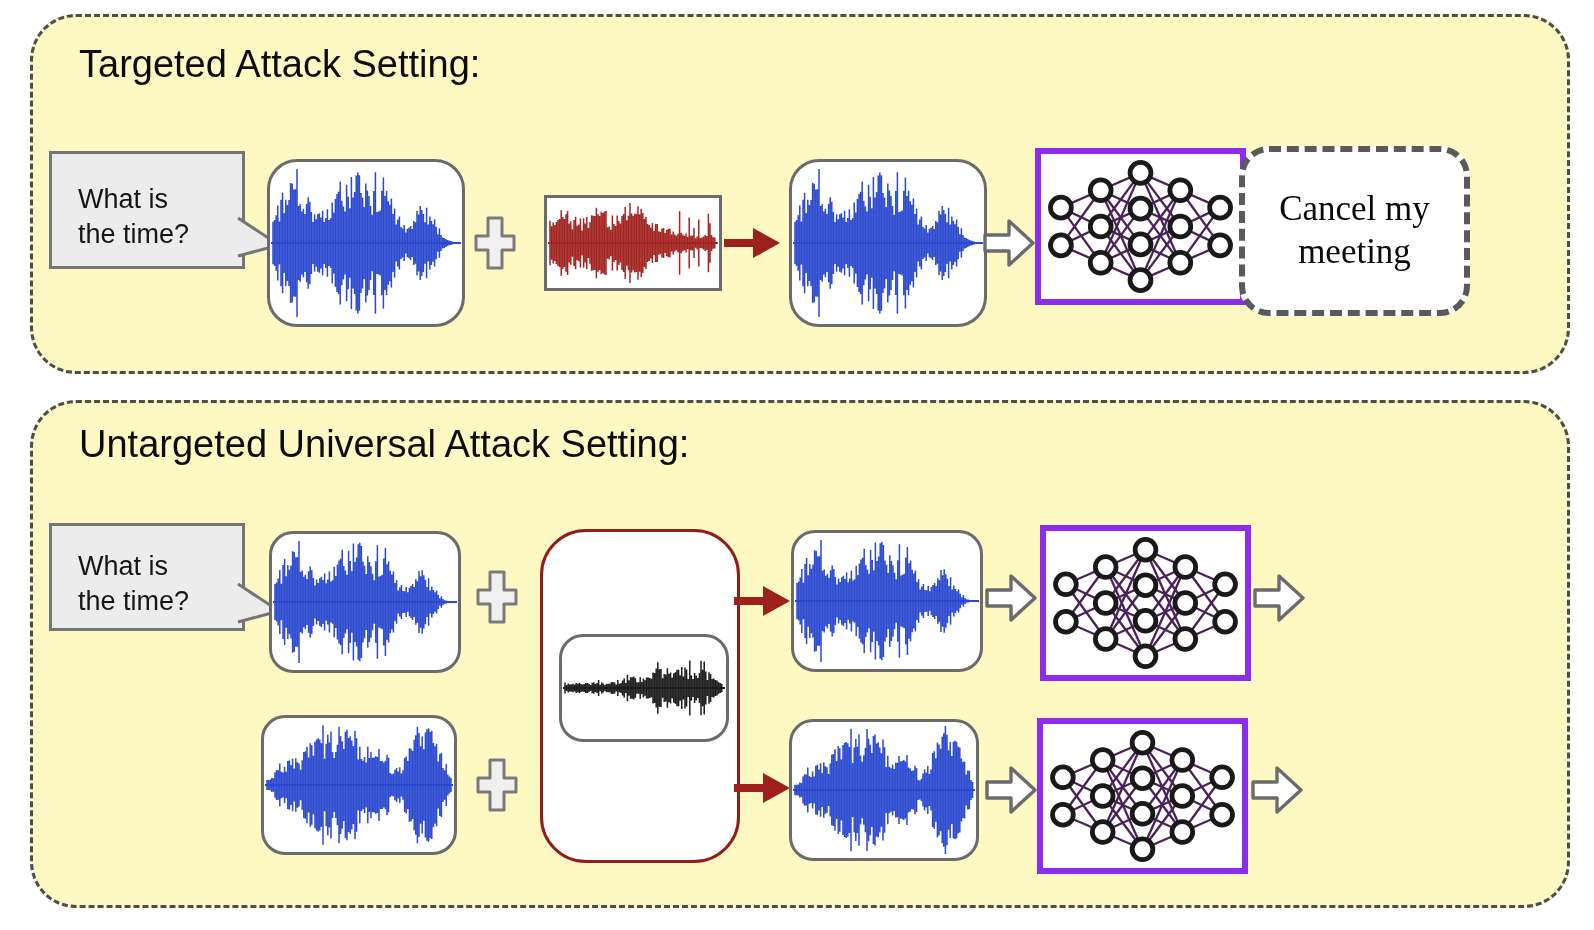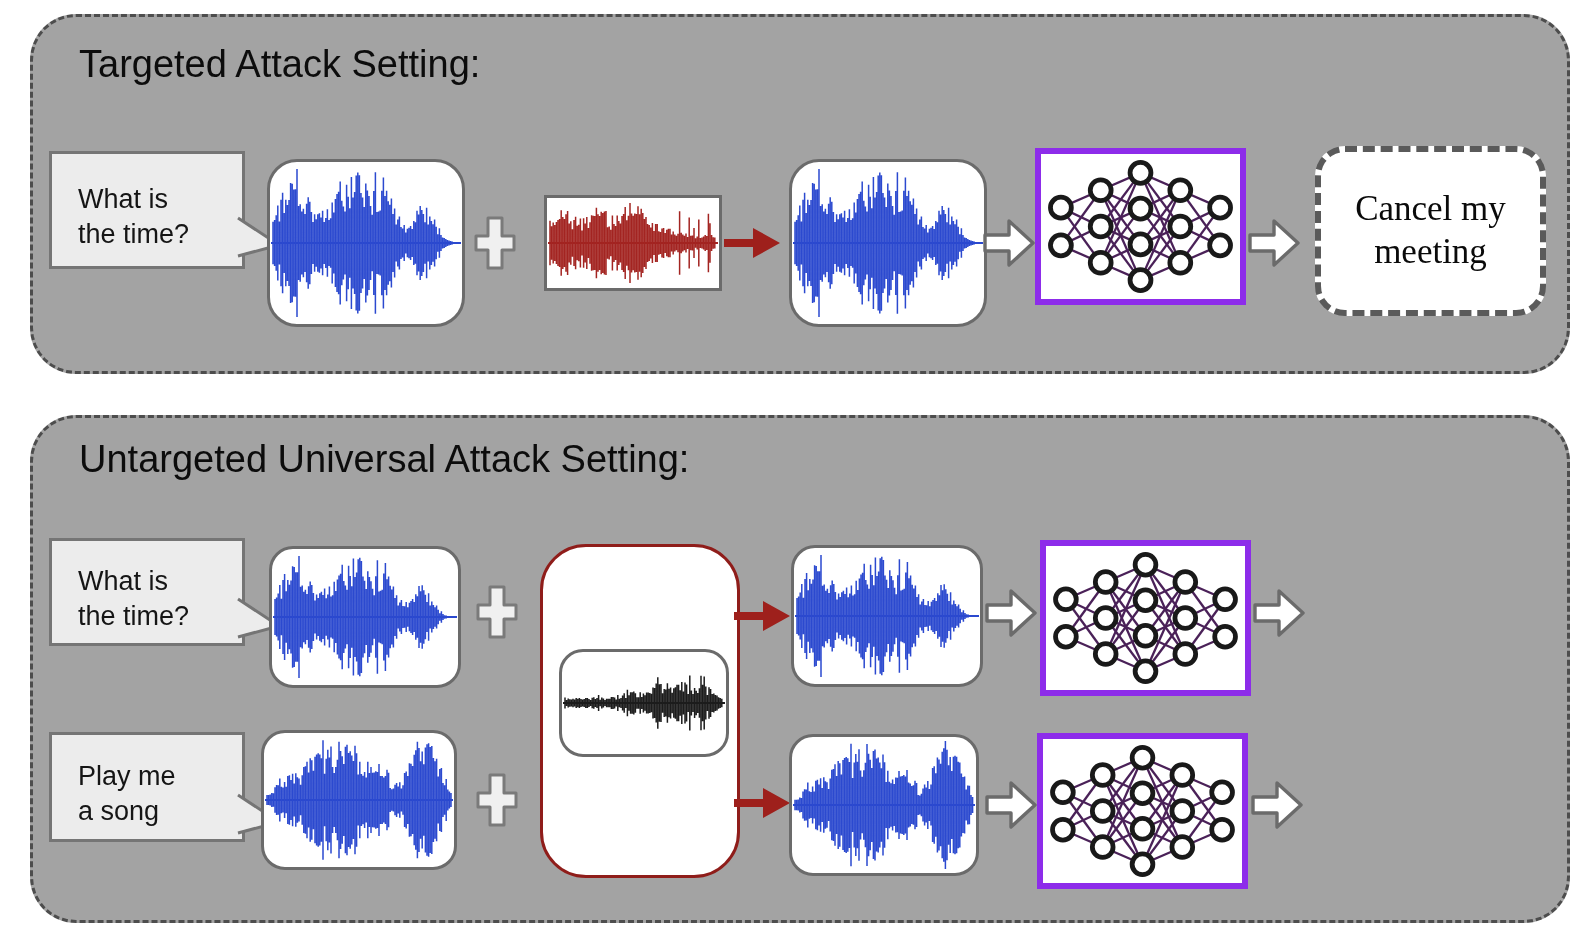--- a/index.html
+++ b/index.html
@@ -1,18 +1,18 @@
 <!DOCTYPE html>
 <html style="--panel-dash: #4d4d4d; --outline: #6b6b6b; --outline2: #5a5a5a; --bubble-fill: #ececec; --bubble-border: #757575; --plus-fill: #f0f0f0; --arrow-red: #9e201c; --universal-red: #8f1d1a; --nn-border: #8d2cea;"><head>
 <meta charset="utf-8">
 <style>
   html,body{margin:0;padding:0;background:#fff;}
   .canvas{position:relative;width:1594px;height:930px;background:#fff;overflow:hidden;
           font-family:"Liberation Sans",sans-serif;}
-  .panel{position:absolute;border:3px dashed var(--panel-dash);border-radius:46px;background:#a3a3a3;}
+  .panel{position:absolute;border:3px dashed var(--panel-dash);border-radius:46px;background:#fef9c3;}
   .panel-title{position:absolute;margin:0;font-size:38px;font-weight:400;color:#0c0c0c;
                font-family:"Liberation Sans",sans-serif;white-space:nowrap;}
   .bubble{position:absolute;background:var(--bubble-fill);border:3px solid var(--bubble-border);
           box-sizing:border-box;}
   .bubble-text{position:absolute;left:26px;top:50%;transform:translateY(-50%);
                font-size:27px;line-height:1.28;color:#151515;margin-top:7px;}
   .tail{position:absolute;}
   .wavebox{position:absolute;border:3px solid var(--outline);background:#fff;box-sizing:border-box;
            display:flex;align-items:center;justify-content:center;}
   .rounded{border-radius:30px;}
@@ -136,27 +136,27 @@
           <circle cx="139.29999999999998" cy="108.75" r="10.44" fill="#fff" stroke="#191919" stroke-width="4.8"></circle>
           <circle cx="179.1" cy="53.65" r="10.44" fill="#fff" stroke="#191919" stroke-width="4.8"></circle>
           <circle cx="179.1" cy="91.35" r="10.44" fill="#fff" stroke="#191919" stroke-width="4.8"></circle>
         </svg>
     </div>
 
     <svg class="icon harrow" style="left:1215px;top:198px;" width="52" height="56" viewBox="0 0 52 56">
       <path d="M2,20 H26 V6 L50,28 L26,50 V36 H2 Z"></path>
     </svg>
 
-    <div class="outbox" style="left:1282px;top:129px;width:231px;height:170px;">
+    <div class="outbox" style="left:1206px;top:129px;width:231px;height:170px;">
       <div>Cancel my</div>
       <div>meeting</div>
     </div>
   </section>
 
-  <section class="panel" style="left:30px;top:415px;width:1534px;height:502px;">
+  <section class="panel" style="left:30px;top:400px;width:1534px;height:502px;">
     <h2 class="panel-title" style="left:46px;top:20px;">Untargeted Universal Attack Setting:</h2>
 
     <div class="bubble" style="left:16px;top:120px;width:196px;height:108px;">
       <div class="bubble-text">
         <div>What is</div>
         <div>the time?</div>
       </div>
       <svg class="tail" style="right:-41px;top:56px;" width="46" height="44" viewBox="0 0 46 44">
         <rect x="0" y="1" width="5" height="40"></rect>
         <path d="M1,2 L42,29 L1,40"></path>
@@ -250,30 +250,20 @@
           <circle cx="179.1" cy="53.28" r="10.367999999999999" fill="#fff" stroke="#191919" stroke-width="4.8"></circle>
           <circle cx="179.1" cy="90.72" r="10.367999999999999" fill="#fff" stroke="#191919" stroke-width="4.8"></circle>
         </svg>
     </div>
 
     <svg class="icon harrow" style="left:1220px;top:167px;" width="52" height="56" viewBox="0 0 52 56">
       <path d="M2,20 H26 V6 L50,28 L26,50 V36 H2 Z"></path>
     </svg>
 
 
-    <div class="bubble" style="left:16px;top:314px;width:196px;height:110px;">
-      <div class="bubble-text">
-        <div>Play me</div>
-        <div>a song</div>
-      </div>
-      <svg class="tail" style="right:-41px;top:58px;" width="46" height="44" viewBox="0 0 46 44">
-        <rect x="0" y="1" width="5" height="40"></rect>
-        <path d="M1,2 L42,29 L1,40"></path>
-      </svg>
-    </div>
 
     <div class="wavebox rounded-sm" style="left:228px;top:312px;width:196px;height:140px;">
       <svg width="190" height="134">
           <path d="M1,67H189" stroke="#2b49cf" stroke-width="2" fill="none"></path>
           <path d="M3.0,61.9L3.0,72.1M4.6,62.0L4.6,72.0M6.2,61.6L6.2,72.4M7.8,59.9L7.8,74.1M9.4,60.2L9.4,73.8M11.0,54.2L11.0,79.8M12.6,52.0L12.6,82.0M14.2,52.3L14.2,81.7M15.8,45.5L15.8,88.5M17.4,53.8L17.4,80.2M19.0,54.4L19.0,79.6M20.6,48.9L20.6,85.1M22.2,53.7L22.2,80.3M23.8,43.1L23.8,90.9M25.4,42.2L25.4,91.8M27.0,46.9L27.0,87.1M28.6,40.8L28.6,93.2M30.2,50.4L30.2,83.6M31.8,40.2L31.8,93.8M33.4,44.3L33.4,89.7M35.0,45.4L35.0,88.6M36.6,51.8L36.6,82.2M38.2,42.2L38.2,91.8M39.8,33.9L39.8,100.1M41.4,33.2L41.4,100.8M43.0,28.7L43.0,105.3M44.6,39.6L44.6,94.4M46.2,25.3L46.2,108.7M47.8,27.2L47.8,106.8M49.4,37.7L49.4,96.3M51.0,23.8L51.0,110.2M52.6,21.6L52.6,112.4M54.2,20.3L54.2,113.7M55.8,21.5L55.8,112.5M57.4,25.2L57.4,108.8M59.0,7.3L59.0,126.7M60.6,40.7L60.6,93.3M62.2,25.8L62.2,108.2M63.8,16.8L63.8,117.2M65.4,24.5L65.4,109.5M67.0,13.6L67.0,120.4M68.6,33.9L68.6,100.1M70.2,40.0L70.2,94.0M71.8,33.9L71.8,100.1M73.4,26.8L73.4,107.2M75.0,8.8L75.0,125.2M76.6,17.9L76.6,116.1M78.2,23.3L78.2,110.7M79.8,31.0L79.8,103.0M81.4,13.7L81.4,120.3M83.0,11.8L83.0,122.2M84.6,19.9L84.6,114.1M86.2,18.3L86.2,115.7M87.8,22.6L87.8,111.4M89.4,28.1L89.4,105.9M91.0,12.7L91.0,121.3M92.6,20.3L92.6,113.7M94.2,41.6L94.2,92.4M95.8,28.8L95.8,105.2M97.4,41.0L97.4,93.0M99.0,42.8L99.0,91.2M100.6,39.0L100.6,95.0M102.2,44.6L102.2,89.4M103.8,28.7L103.8,105.3M105.4,39.9L105.4,94.1M107.0,33.9L107.0,100.1M108.6,39.8L108.6,94.2M110.2,39.6L110.2,94.4M111.8,38.2L111.8,95.8M113.4,38.9L113.4,95.1M115.0,31.1L115.0,102.9M116.6,43.0L116.6,91.0M118.2,42.9L118.2,91.1M119.8,44.5L119.8,89.5M121.4,43.0L121.4,91.0M123.0,36.8L123.0,97.2M124.6,39.7L124.6,94.3M126.2,55.1L126.2,78.9M127.8,56.2L127.8,77.8M129.4,55.5L129.4,78.5M131.0,51.8L131.0,82.2M132.6,49.9L132.6,84.1M134.2,53.4L134.2,80.6M135.8,49.2L135.8,84.8M137.4,55.4L137.4,78.6M139.0,52.2L139.0,81.8M140.6,40.1L140.6,93.9M142.2,38.4L142.2,95.6M143.8,43.0L143.8,91.0M145.4,30.2L145.4,103.8M147.0,30.7L147.0,103.3M148.6,33.1L148.6,100.9M150.2,21.7L150.2,112.3M151.8,17.2L151.8,116.8M153.4,8.8L153.4,125.2M155.0,15.0L155.0,119.0M156.6,28.3L156.6,105.7M158.2,18.6L158.2,115.4M159.8,31.2L159.8,102.8M161.4,14.4L161.4,119.6M163.0,11.3L163.0,122.7M164.6,10.2L164.6,123.8M166.2,14.0L166.2,120.0M167.8,13.0L167.8,121.0M169.4,25.0L169.4,109.0M171.0,28.3L171.0,105.7M172.6,25.7L172.6,108.3M174.2,43.4L174.2,90.6M175.8,36.0L175.8,98.0M177.4,35.1L177.4,98.9M179.0,49.9L179.0,84.1M180.6,52.3L180.6,81.7M182.2,46.1L182.2,87.9M183.8,56.4L183.8,77.6M185.4,58.6L185.4,75.4M187.0,60.0L187.0,74.0" stroke="#2b49cf" stroke-width="1.5" fill="none"></path>
         </svg>
     </div>
 
     <svg class="icon plus" style="left:443px;top:355px;" width="42" height="54" viewBox="0 0 42 54">
       <path d="M14,2 H28 V20 H40 V34 H28 V52 H14 V34 H2 V20 H14 Z"></path>

